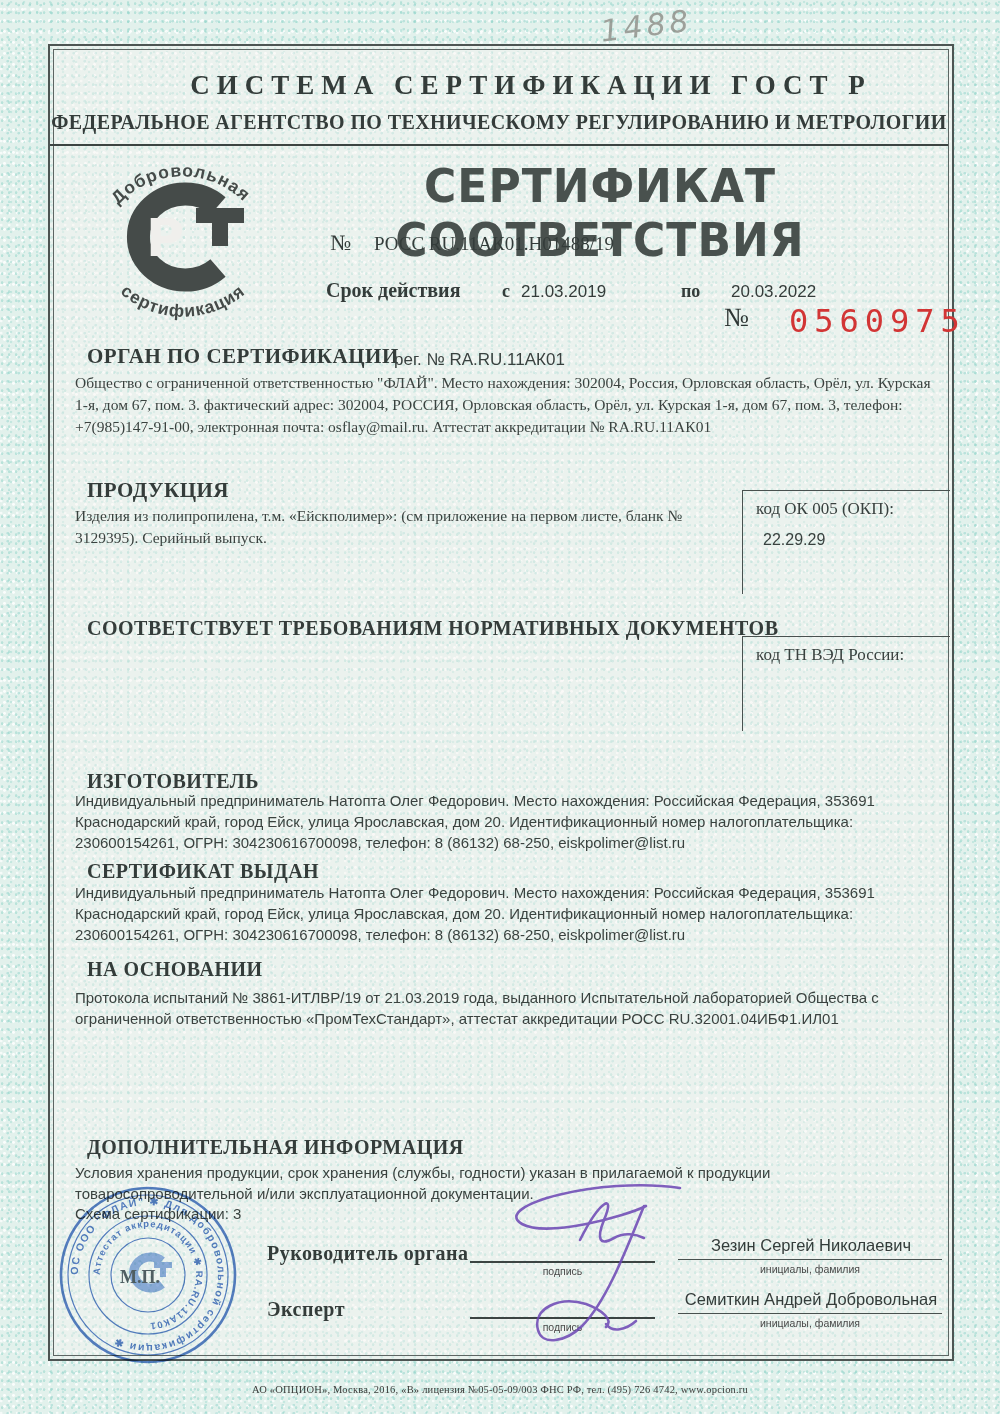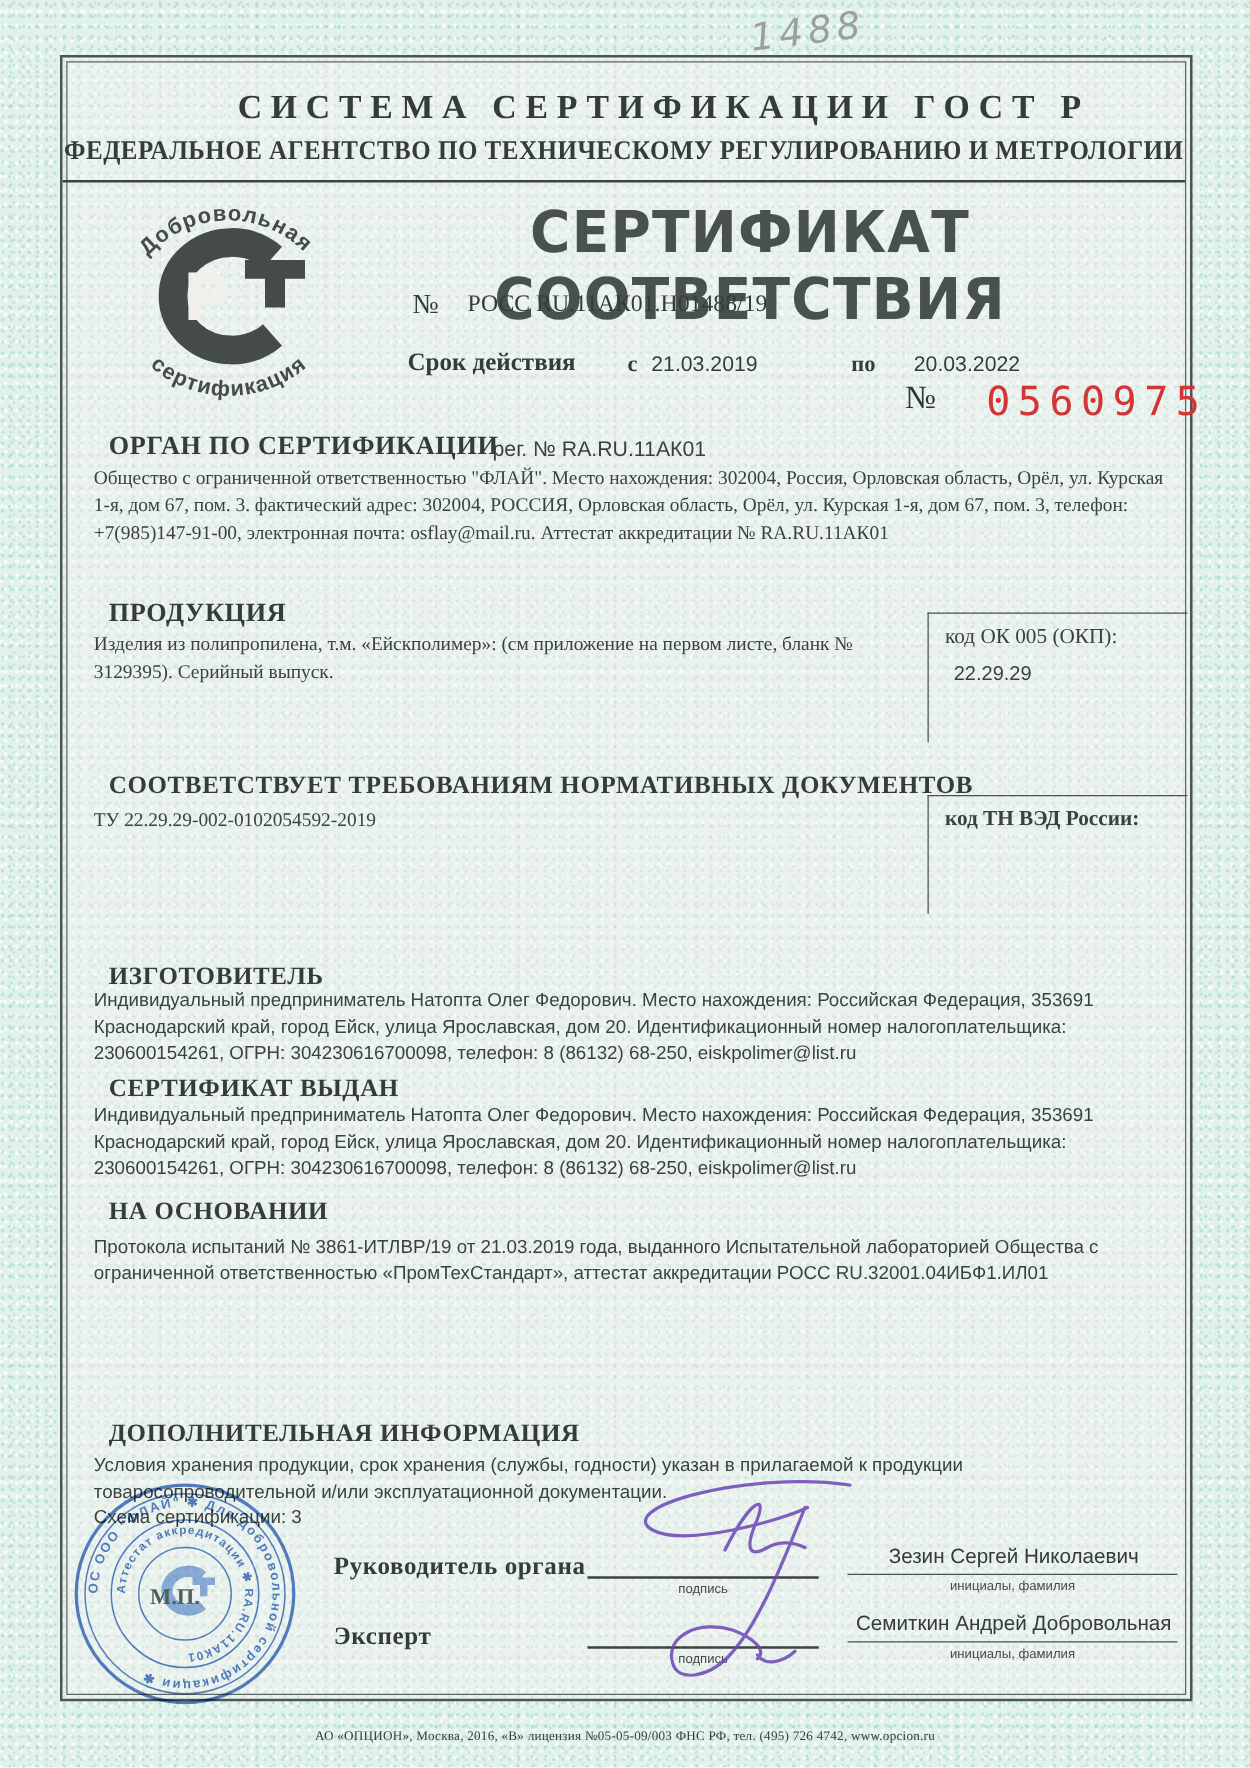--- a/index.html
+++ b/index.html
@@ -84,25 +84,24 @@
 
   <div class="abs sect" style="left:75px; top:478px; font-size:21px;text-align:center;">ПРОДУКЦИЯ</div>
   <div class="abs body-serif" style="left:75px; top:505px; width:665px;">Изделия из полипропилена, т.м. «Ейскполимер»: (см приложение на первом листе, бланк № 3129395). Серийный выпуск.</div>
 
   <div class="abs codebox-line-h" style="left:742px; top:490px; width:208px;"></div>
   <div class="abs codebox-line-v" style="left:742px; top:490px; height:104px;"></div>
   <div class="abs" style="left:756px; top:499px; font-size:17px;">код ОК 005 (ОКП):</div>
   <div class="abs sans" style="left:763px; top:531px; font-size:16px;">22.29.29</div>
 
   <div class="abs sect" style="left:75px; top:617px; font-size:20px;">СООТВЕТСТВУЕТ ТРЕБОВАНИЯМ НОРМАТИВНЫХ ДОКУМЕНТОВ</div>
-  <div class="abs body-serif" style="left:75px; top:646px; width:600px;">ТУ 22.29.29-002-0102054592-2019</div>
 
   <div class="abs codebox-line-h" style="left:742px; top:636px; width:208px;"></div>
   <div class="abs codebox-line-v" style="left:742px; top:636px; height:95px;"></div>
-  <div class="abs" style="left:756px; top:645px; font-size:17px;font-weight:bold;">код ТН ВЭД России:</div>
+  <div class="abs" style="left:756px; top:645px; font-size:17px;">код ТН ВЭД России:</div>
 
   <div class="abs sect" style="left:75px; top:770px;">ИЗГОТОВИТЕЛЬ</div>
   <div class="abs body-sans" style="left:75px; top:790px; width:848px;">Индивидуальный предприниматель Натопта Олег Федорович. Место нахождения: Российская Федерация, 353691 Краснодарский край, город Ейск, улица Ярославская, дом 20. Идентификационный номер налогоплательщика: 230600154261, ОГРН: 304230616700098, телефон: 8 (86132) 68-250, eiskpolimer@list.ru</div>
 
   <div class="abs sect" style="left:75px; top:860px;">СЕРТИФИКАТ ВЫДАН</div>
   <div class="abs body-sans" style="left:75px; top:882px; width:848px;">Индивидуальный предприниматель Натопта Олег Федорович. Место нахождения: Российская Федерация, 353691 Краснодарский край, город Ейск, улица Ярославская, дом 20. Идентификационный номер налогоплательщика: 230600154261, ОГРН: 304230616700098, телефон: 8 (86132) 68-250, eiskpolimer@list.ru</div>
 
   <div class="abs sect" style="left:75px; top:958px;">НА ОСНОВАНИИ</div>
   <div class="abs body-sans" style="left:75px; top:987px; width:880px;">Протокола испытаний № 3861-ИТЛВР/19 от 21.03.2019 года, выданного Испытательной лабораторией Общества с ограниченной ответственностью «ПромТехСтандарт»,  аттестат аккредитации РОСС RU.32001.04ИБФ1.ИЛ01</div>
 

